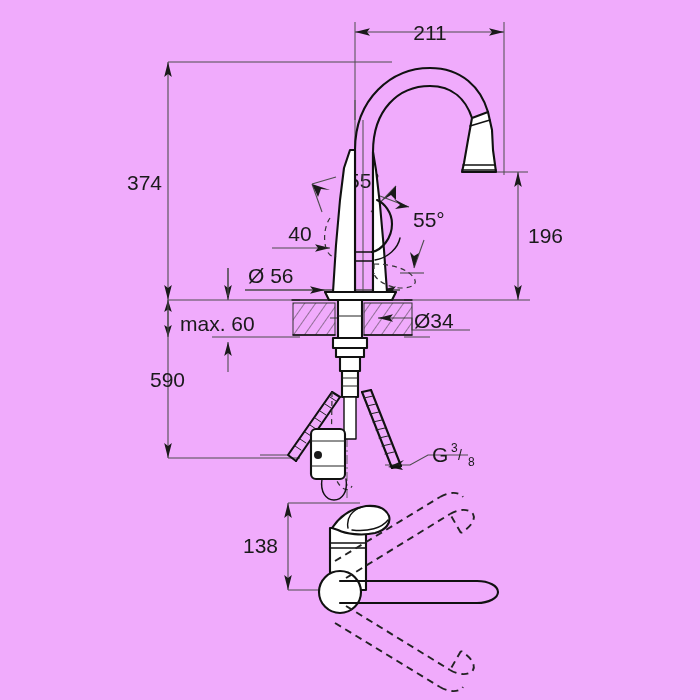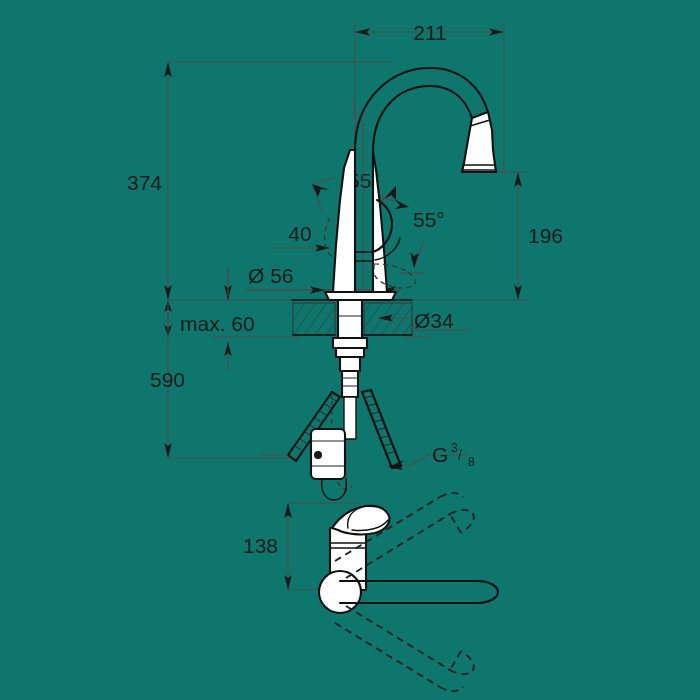--- a/index.html
+++ b/index.html
@@ -1,17 +1,17 @@
 <!DOCTYPE html>
 <html><head>
 <meta charset="utf-8">
 <style>
   html,body{margin:0;padding:0;background:#ffffff;}
   body{width:700px;height:700px;overflow:hidden;font-family:"Liberation Sans",sans-serif;}
-  #stage{position:relative;width:700px;height:700px;background:#0f766e;}
+  #stage{position:relative;width:700px;height:700px;background:#f0abfc;}
   svg#drawing{position:absolute;left:0;top:0;width:700px;height:700px;display:block;}
   .dimtext{font-family:"Liberation Sans",sans-serif;font-size:21px;fill:#1a1a1a;}
   .dimtext.small{font-size:12px;}
   .dimtext.mid{font-size:14px;}
   .obj{fill:none;stroke:#111111;stroke-width:2.1;stroke-linejoin:round;stroke-linecap:round;}
   .obj-thin{fill:none;stroke:#111111;stroke-width:1.4;stroke-linejoin:round;stroke-linecap:round;}
   .obj-hair{fill:none;stroke:#222222;stroke-width:1;stroke-linecap:round;}
   .fillwhite{fill:#ffffff;}
   .dimline{fill:none;stroke:#4d4d4d;stroke-width:1.1;}
   .extline{fill:none;stroke:#4d4d4d;stroke-width:1.0;}

